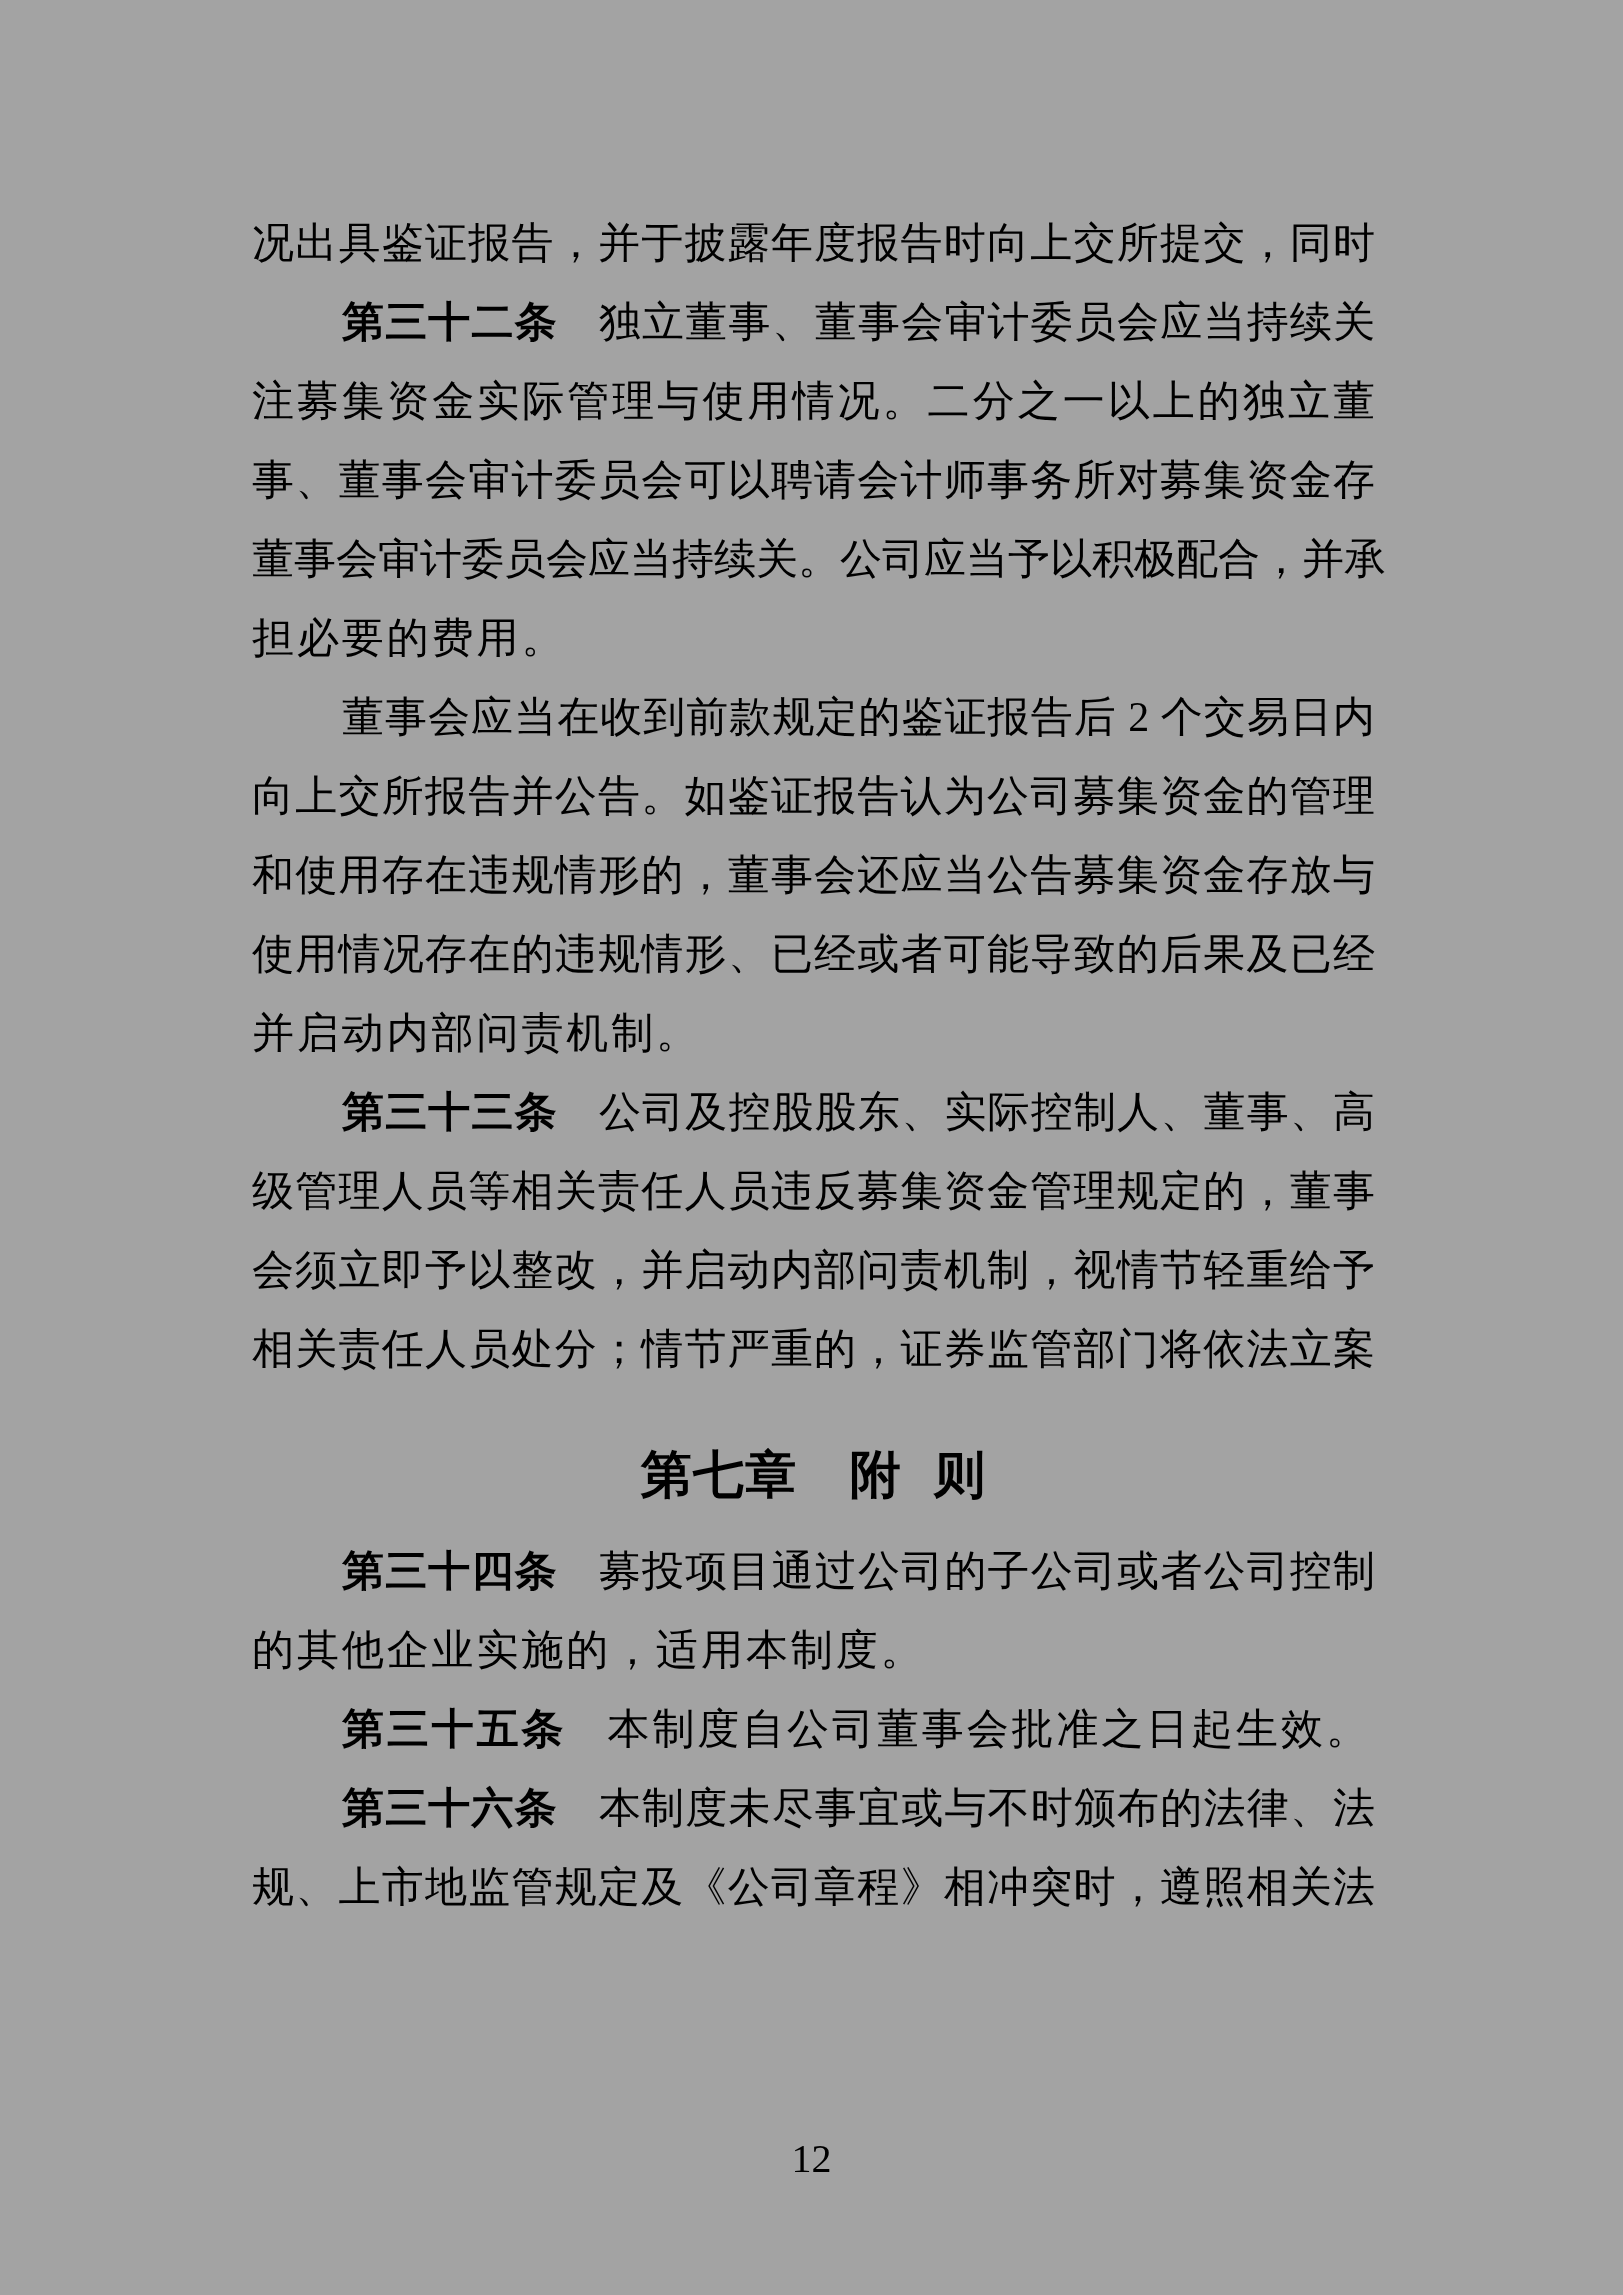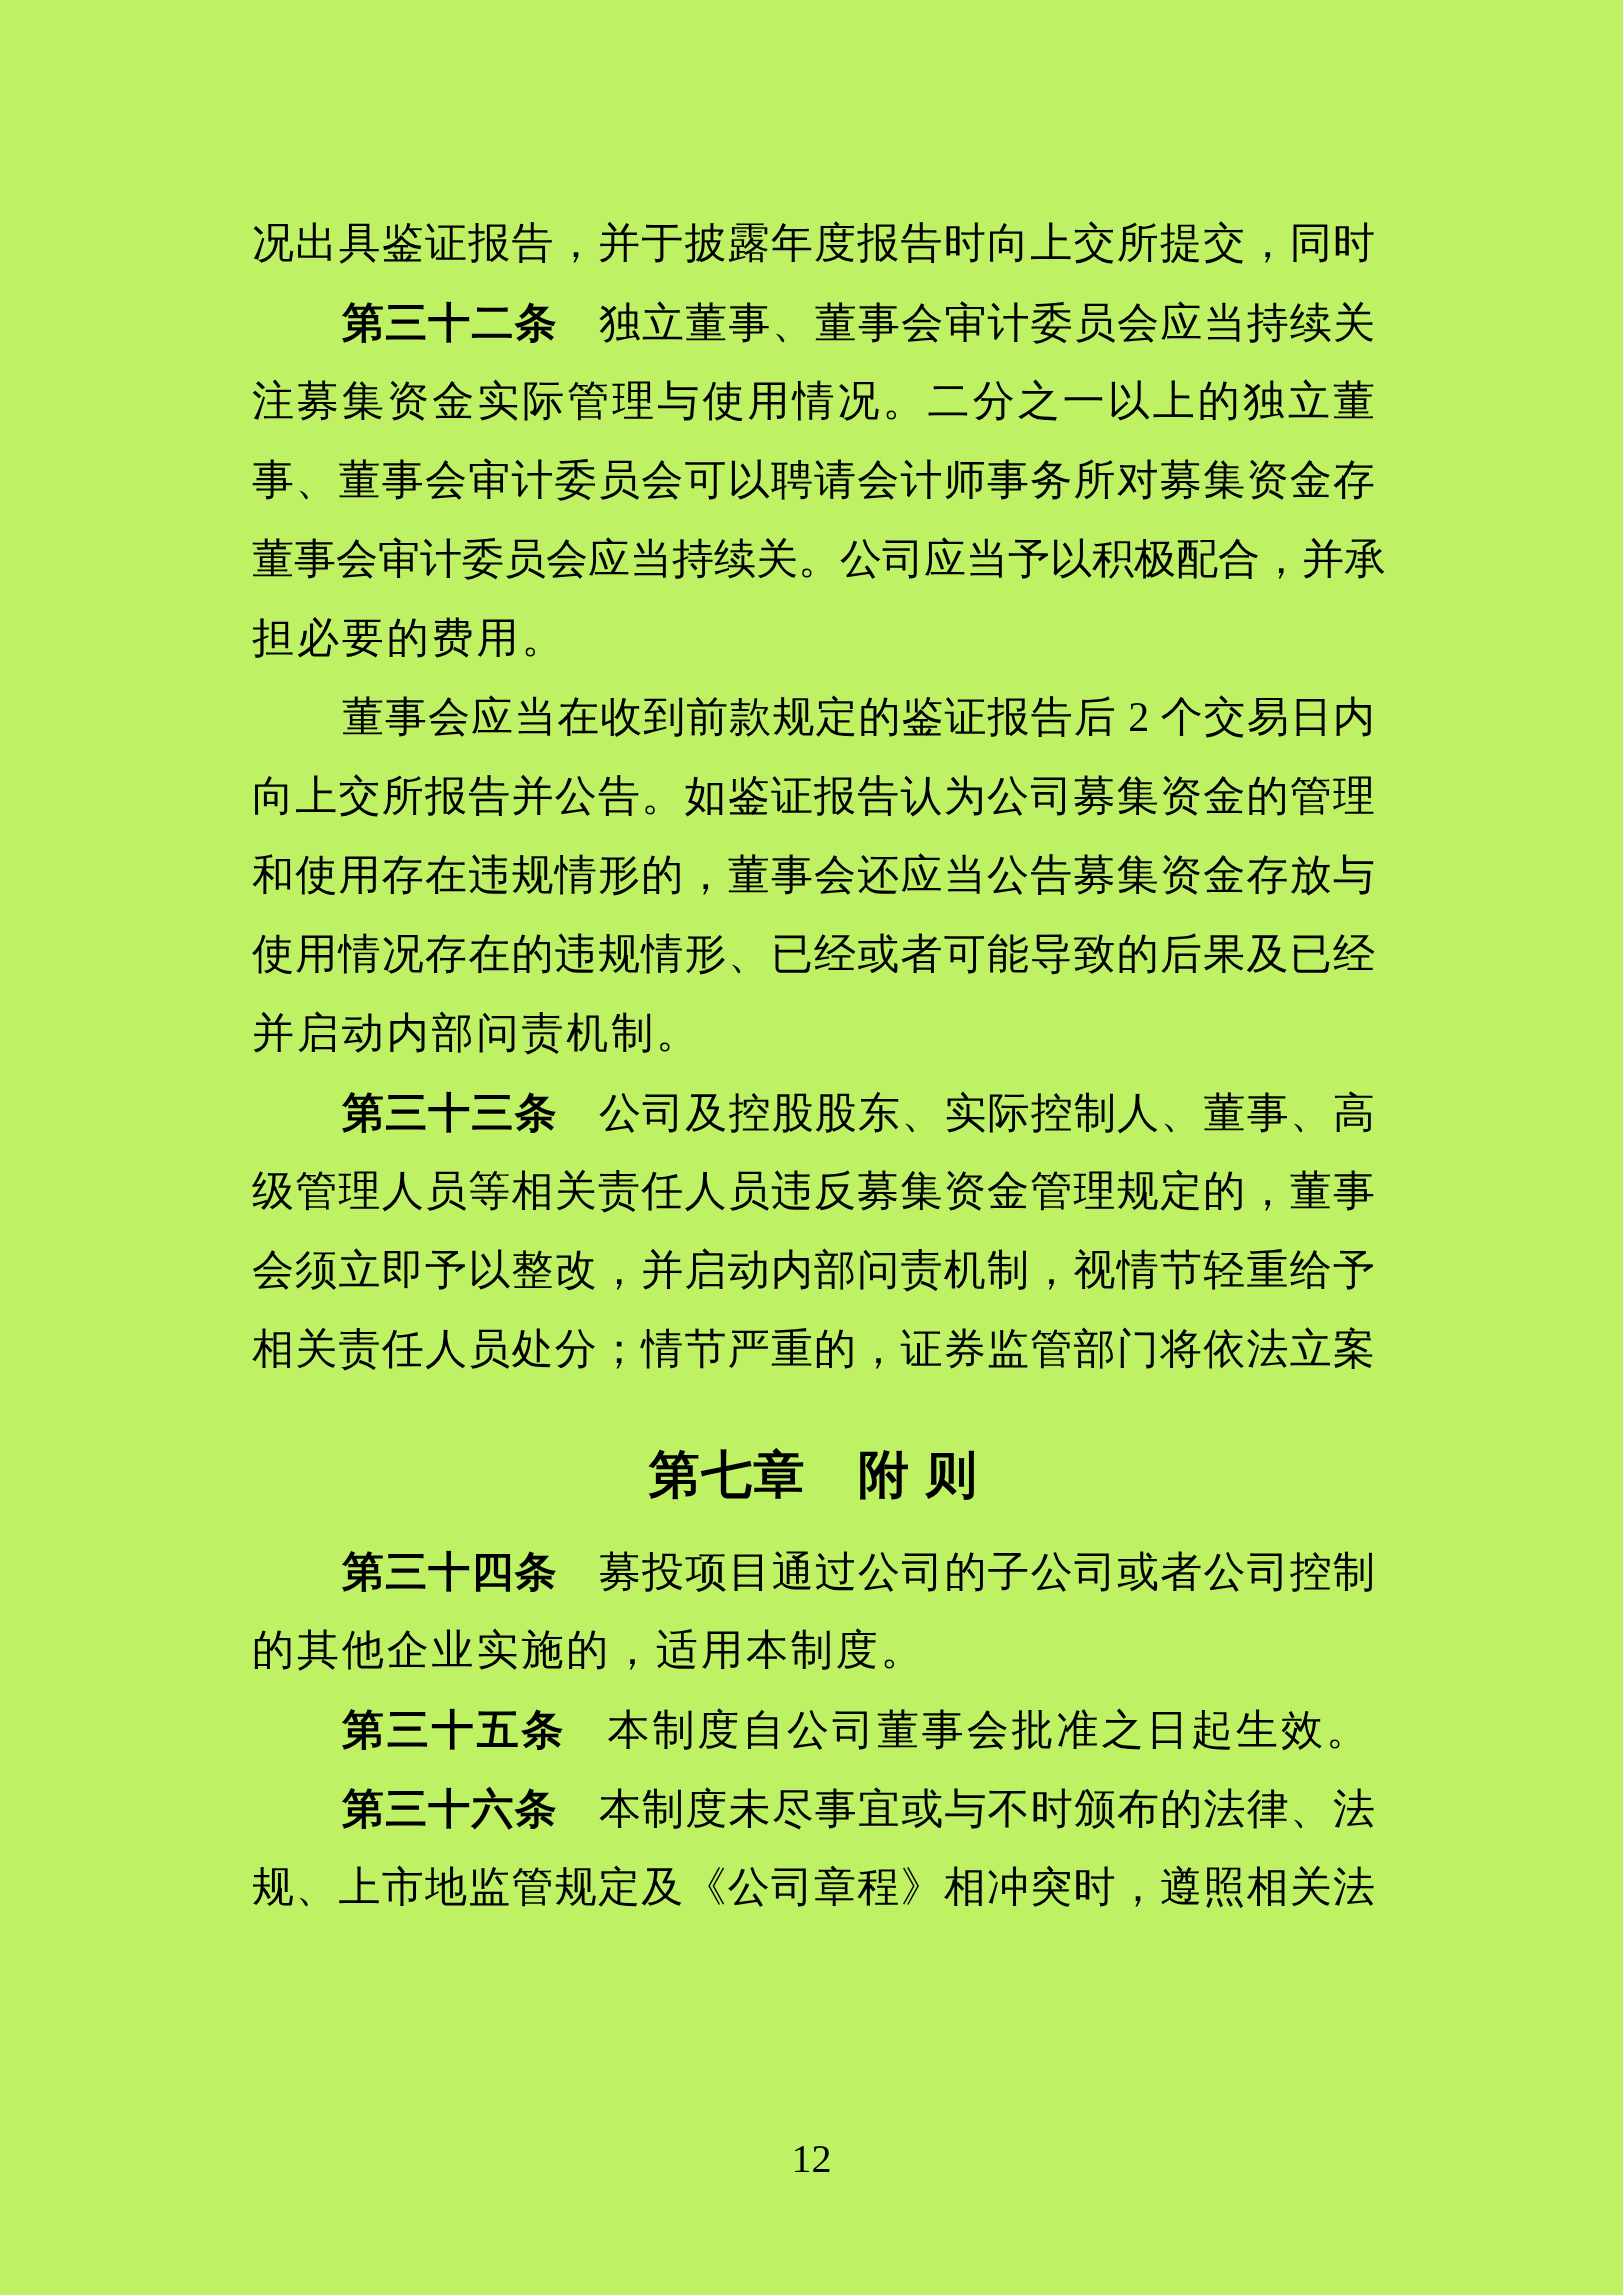--- a/index.html
+++ b/index.html
@@ -1,19 +1,19 @@
 <!DOCTYPE html>
 <html style="font-size:10.5px"><head>
 <meta charset="utf-8">
 <style>
   html,body{margin:0;padding:0;background:#888;}
   .page{
     position:relative;
     width:1623px;height:2295px;
-    background:#bef264;
+    background:#a3a3a3;
     color:#000000;
     font-family:"Liberation Serif","DejaVu Serif",serif;
     overflow:hidden;
   }
   .doc{
     position:absolute;
     left:252px;top:204px;width:1123px;
   }
   .line{
     font-size:42px;
@@ -23,21 +23,21 @@
     text-align:justify;
     text-align-last:justify;
   }
   .line.end{
     text-align-last:left;
     letter-spacing:2.9px;
   }
   .line.indent{ text-indent:90px; }
   .lead{
     font-weight:700;
-    font-family:Liberation Sans, sans-serif;
+    font-family:Liberation Mono, monospace;
     margin-right:41px;
   }
   .line.heading{
     text-align:center;
     text-align-last:center;
     font-weight:700;
     font-family:"Liberation Sans","DejaVu Sans",sans-serif;
     font-size:51px;
     letter-spacing:1.3px;
     margin-top:46px;

